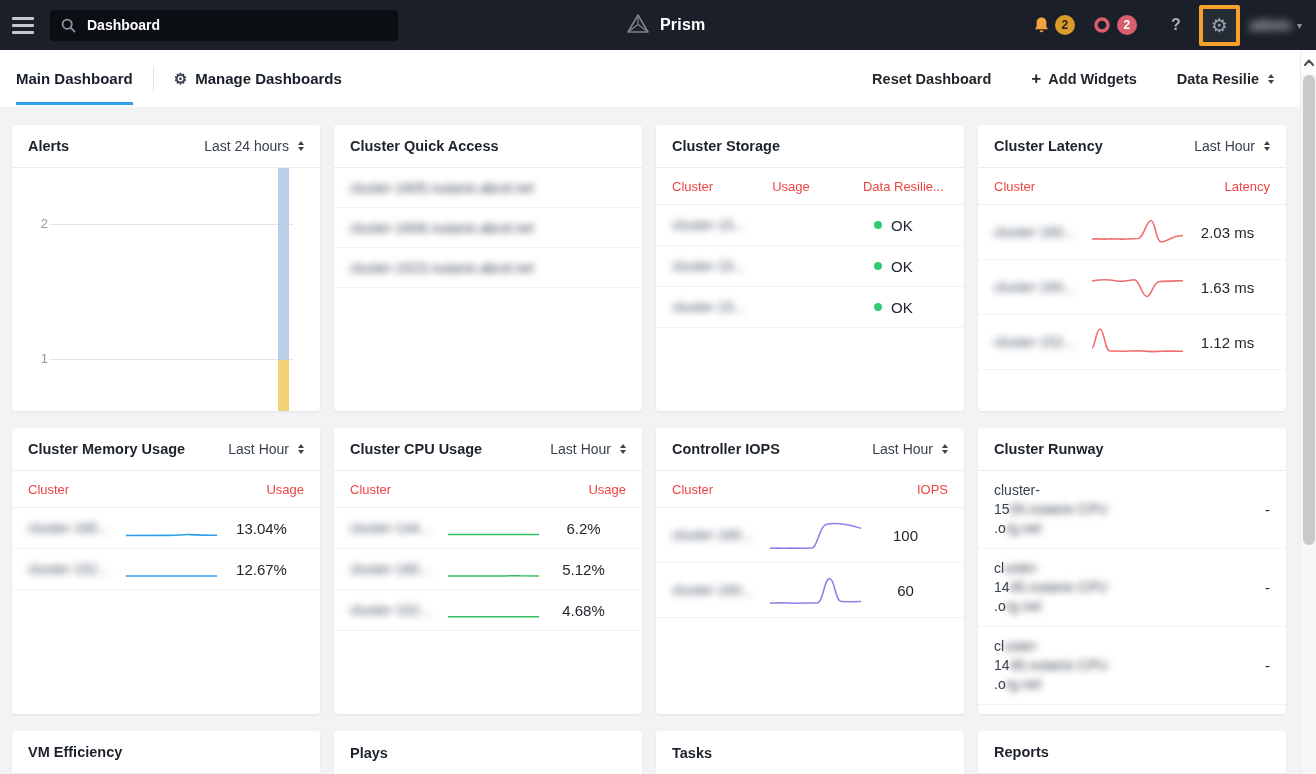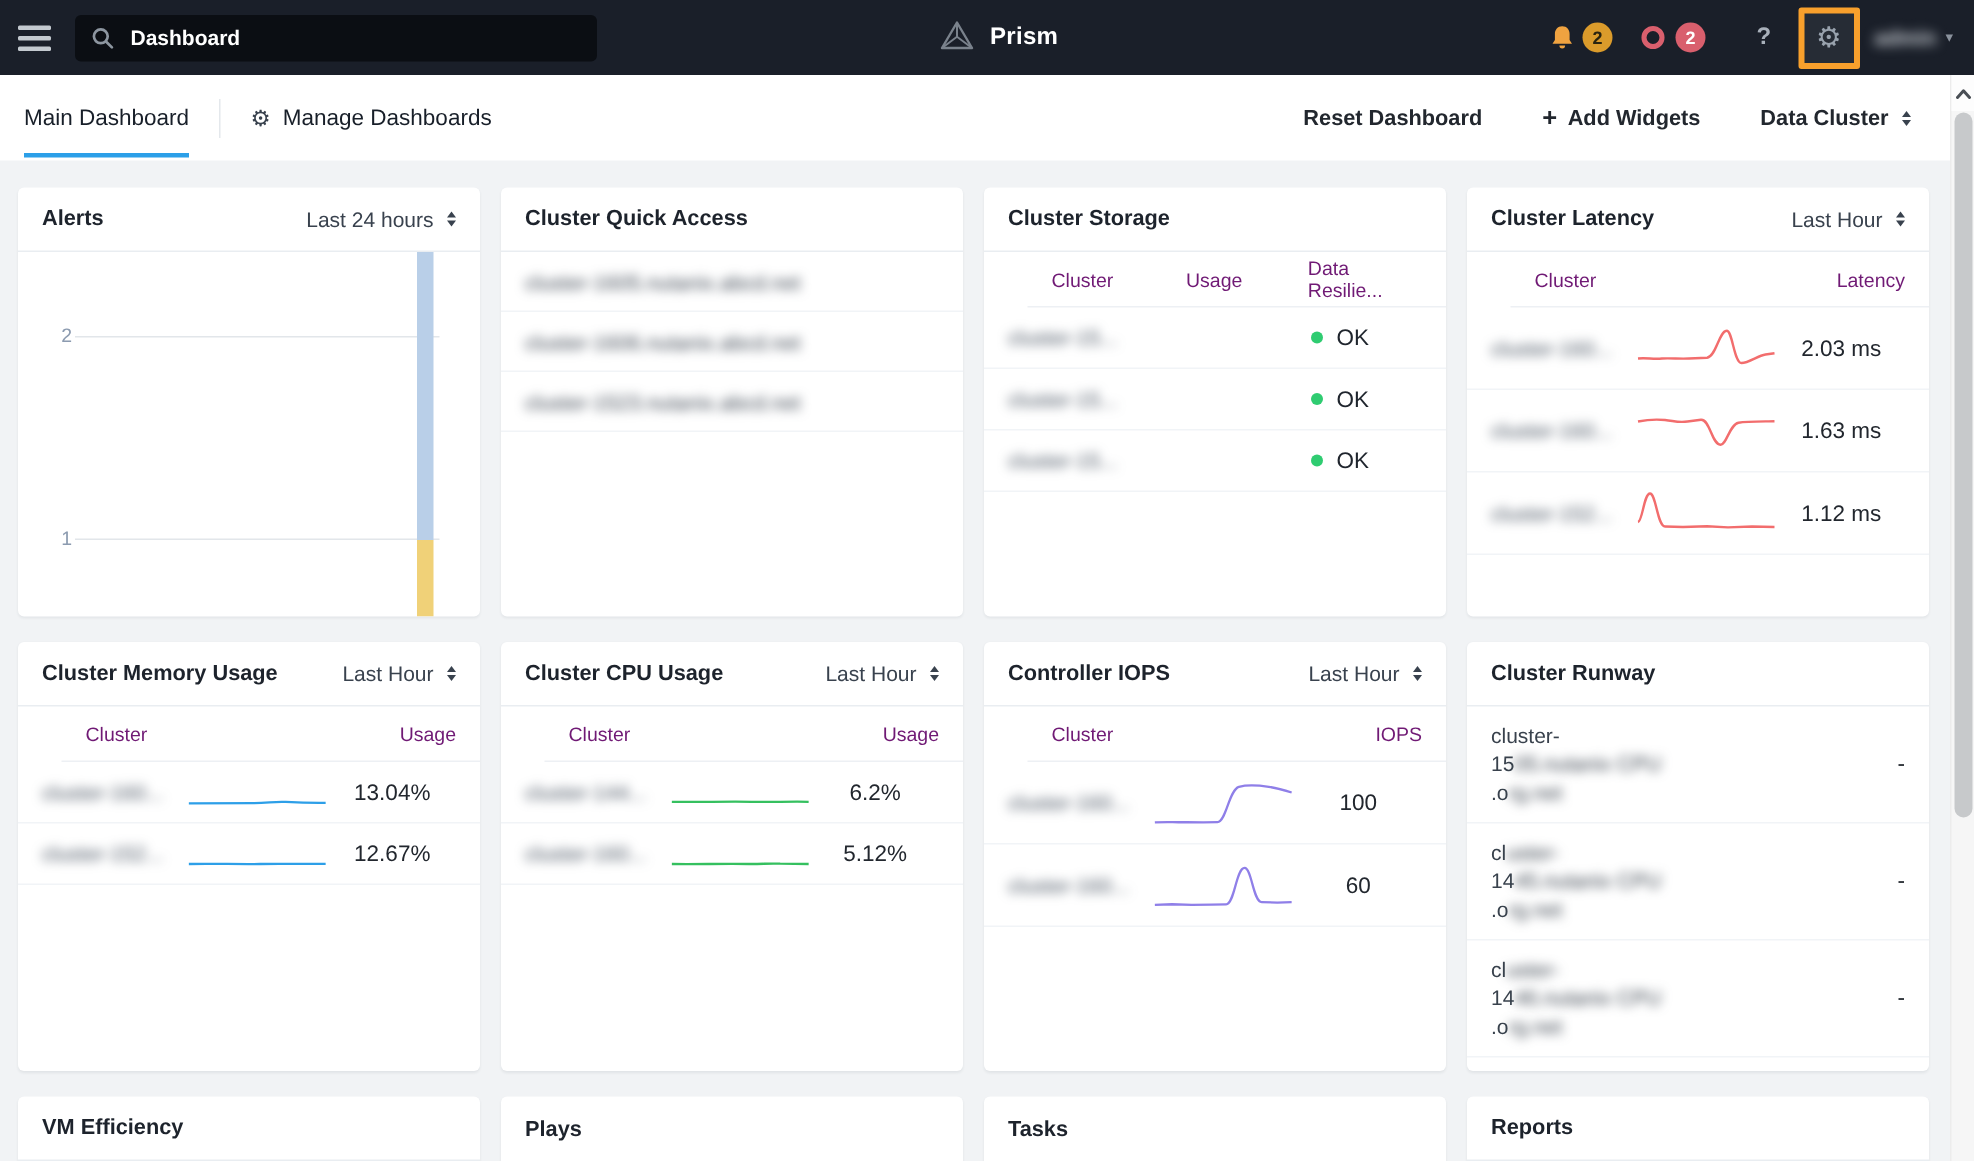--- a/index.html
+++ b/index.html
@@ -30,21 +30,21 @@
   .gearbox { width:41px; height:41px; border:4px solid #f8a02c; background:#262c35; border-radius:2px;
     display:flex; align-items:center; justify-content:center; margin:0 10px 0 14px; cursor:pointer; }
   .gearbox .gear-glyph { color:#98a2ad; font-size:19px; line-height:1; }
   .userchip { display:flex; align-items:center; gap:6px; cursor:pointer; }
   .blur-strong { filter:blur(4px); }
   .userchip .uname { color:#cfd4da; font-size:14px; font-weight:bold; }
   .userchip .caret { color:#8a929c; font-size:10px; }
   
   .subbar { height:57px; background:#fff; display:flex; align-items:center; padding:0 16px; }
   .tab { height:52px; display:flex; align-items:center; position:relative; cursor:pointer;
-    font-size:15px; font-weight:normal; color:#181f29; }
+    font-size:15px; font-weight:bold; color:#181f29; }
   .tab.active::after { content:""; position:absolute; left:0; right:0; bottom:0; height:3px; background:#2b9fe8; }
   .tab-sep { width:1px; height:26px; background:#e4e8ec; margin:0 20px; }
   .tab .mini-gear { color:#39424e; font-size:15px; margin-right:8px; }
   .subactions { margin-left:auto; display:flex; align-items:center; gap:40px; margin-right:26px; }
   .subaction { display:flex; align-items:center; gap:7px; font-size:14.5px; font-weight:bold; color:#22272e; cursor:pointer; }
   .plus { font-size:17px; font-weight:bold; color:#22272e; }
   .updown { display:inline-flex; flex-direction:column; align-items:center; margin-left:2px; }
   .tri-up { width:0; height:0; border-left:3.5px solid transparent; border-right:3.5px solid transparent;
     border-bottom:4.5px solid #39424e; margin-bottom:2px; }
   .tri-down { width:0; height:0; border-left:3.5px solid transparent; border-right:3.5px solid transparent;
@@ -52,21 +52,21 @@
   
   .content { padding:18px 0 0 12px; height:722px; overflow:hidden; }
   .grid { display:grid; grid-template-columns:repeat(4,308px); grid-auto-rows:286px; gap:17px 14px; }
   .card { background:#fff; border-radius:4px; box-shadow:0 1px 2px rgba(40,50,60,.08);
     overflow:hidden; display:flex; flex-direction:column; }
   .card-h { height:43px; min-height:43px; display:flex; align-items:center; justify-content:space-between;
     padding:0 16px; border-bottom:1px solid #e9edf1; }
   .card-title { font-size:14.5px; font-weight:bold; color:#1d232c; }
   .range { display:flex; align-items:center; gap:7px; font-size:14px; color:#39424e; cursor:pointer; }
   .cols { height:37px; min-height:37px; display:flex; align-items:center; padding:0 16px;
-    color:#701a75; font-size:13px; border-bottom:1px solid #edf0f4;margin-left:29px; }
+    color:#ef4444; font-size:13px; border-bottom:1px solid #edf0f4; }
   .trow { height:41px; min-height:41px; display:flex; align-items:center; padding:0 16px;
     border-bottom:1px solid #f1f4f7; font-size:15px; color:#22272e; }
   .cname { width:96px; font-size:14px; color:#4a5563; white-space:nowrap; overflow:hidden; }
   .blur { filter:blur(3.5px); }
   .spark { width:95px; }
   .val { flex:1; text-align:center; }
   
   .sc1 { width:106px; } .sc2 { width:96px; } .sc3 { width:90px; }
   .ubar { width:88px; height:7px; background:#eceff4; border-radius:3.5px; position:relative; overflow:hidden; }
   .ubar .ufill { position:absolute; left:0; top:0; bottom:0; background:#2d9fe8; }
@@ -147,21 +147,21 @@
   </div>
   <div class="subactions">
     <div class="subaction">
       <span>Reset Dashboard</span>
     </div>
     <div class="subaction">
       <span class="plus">+</span>
       <span>Add Widgets</span>
     </div>
     <div class="subaction">
-      <span>Data Cluster</span>
+      <span>Data Resilie</span>
       <span class="updown">
           <span class="tri-up"></span>
           <span class="tri-down"></span>
         </span>
     </div>
   </div>
 </div>
 
 <div class="content">
   <div class="grid">
@@ -328,20 +328,27 @@
         </svg>
         <span class="val">6.2%</span>
       </div>
       <div class="trow" style="height:41px">
         <span class="cname blur">cluster-160...</span>
         <svg class="spark" width="100" height="14" viewBox="0 0 100 14" style="margin-top:14px">
           <path d="M2,7 C18,7.2 38,6.8 56,7 C66,7.1 70,6.4 78,6.8 L98,7" fill="none" stroke="#35c05f" stroke-width="1.6"></path>
         </svg>
         <span class="val">5.12%</span>
       </div>
+      <div class="trow" style="height:41px">
+        <span class="cname blur">cluster-152...</span>
+        <svg class="spark" width="100" height="14" viewBox="0 0 100 14" style="margin-top:14px">
+          <path d="M2,6.8 C16,6.5 30,7 46,6.8 C62,6.6 82,6.9 98,6.7" fill="none" stroke="#35c05f" stroke-width="1.6"></path>
+        </svg>
+        <span class="val">4.68%</span>
+      </div>
     </div>
 
     <div class="card">
       <div class="card-h">
         <span class="card-title">Controller IOPS</span>
         <span class="range">
           <span>Last Hour</span>
           <span class="updown">
               <span class="tri-up"></span>
               <span class="tri-down"></span>

